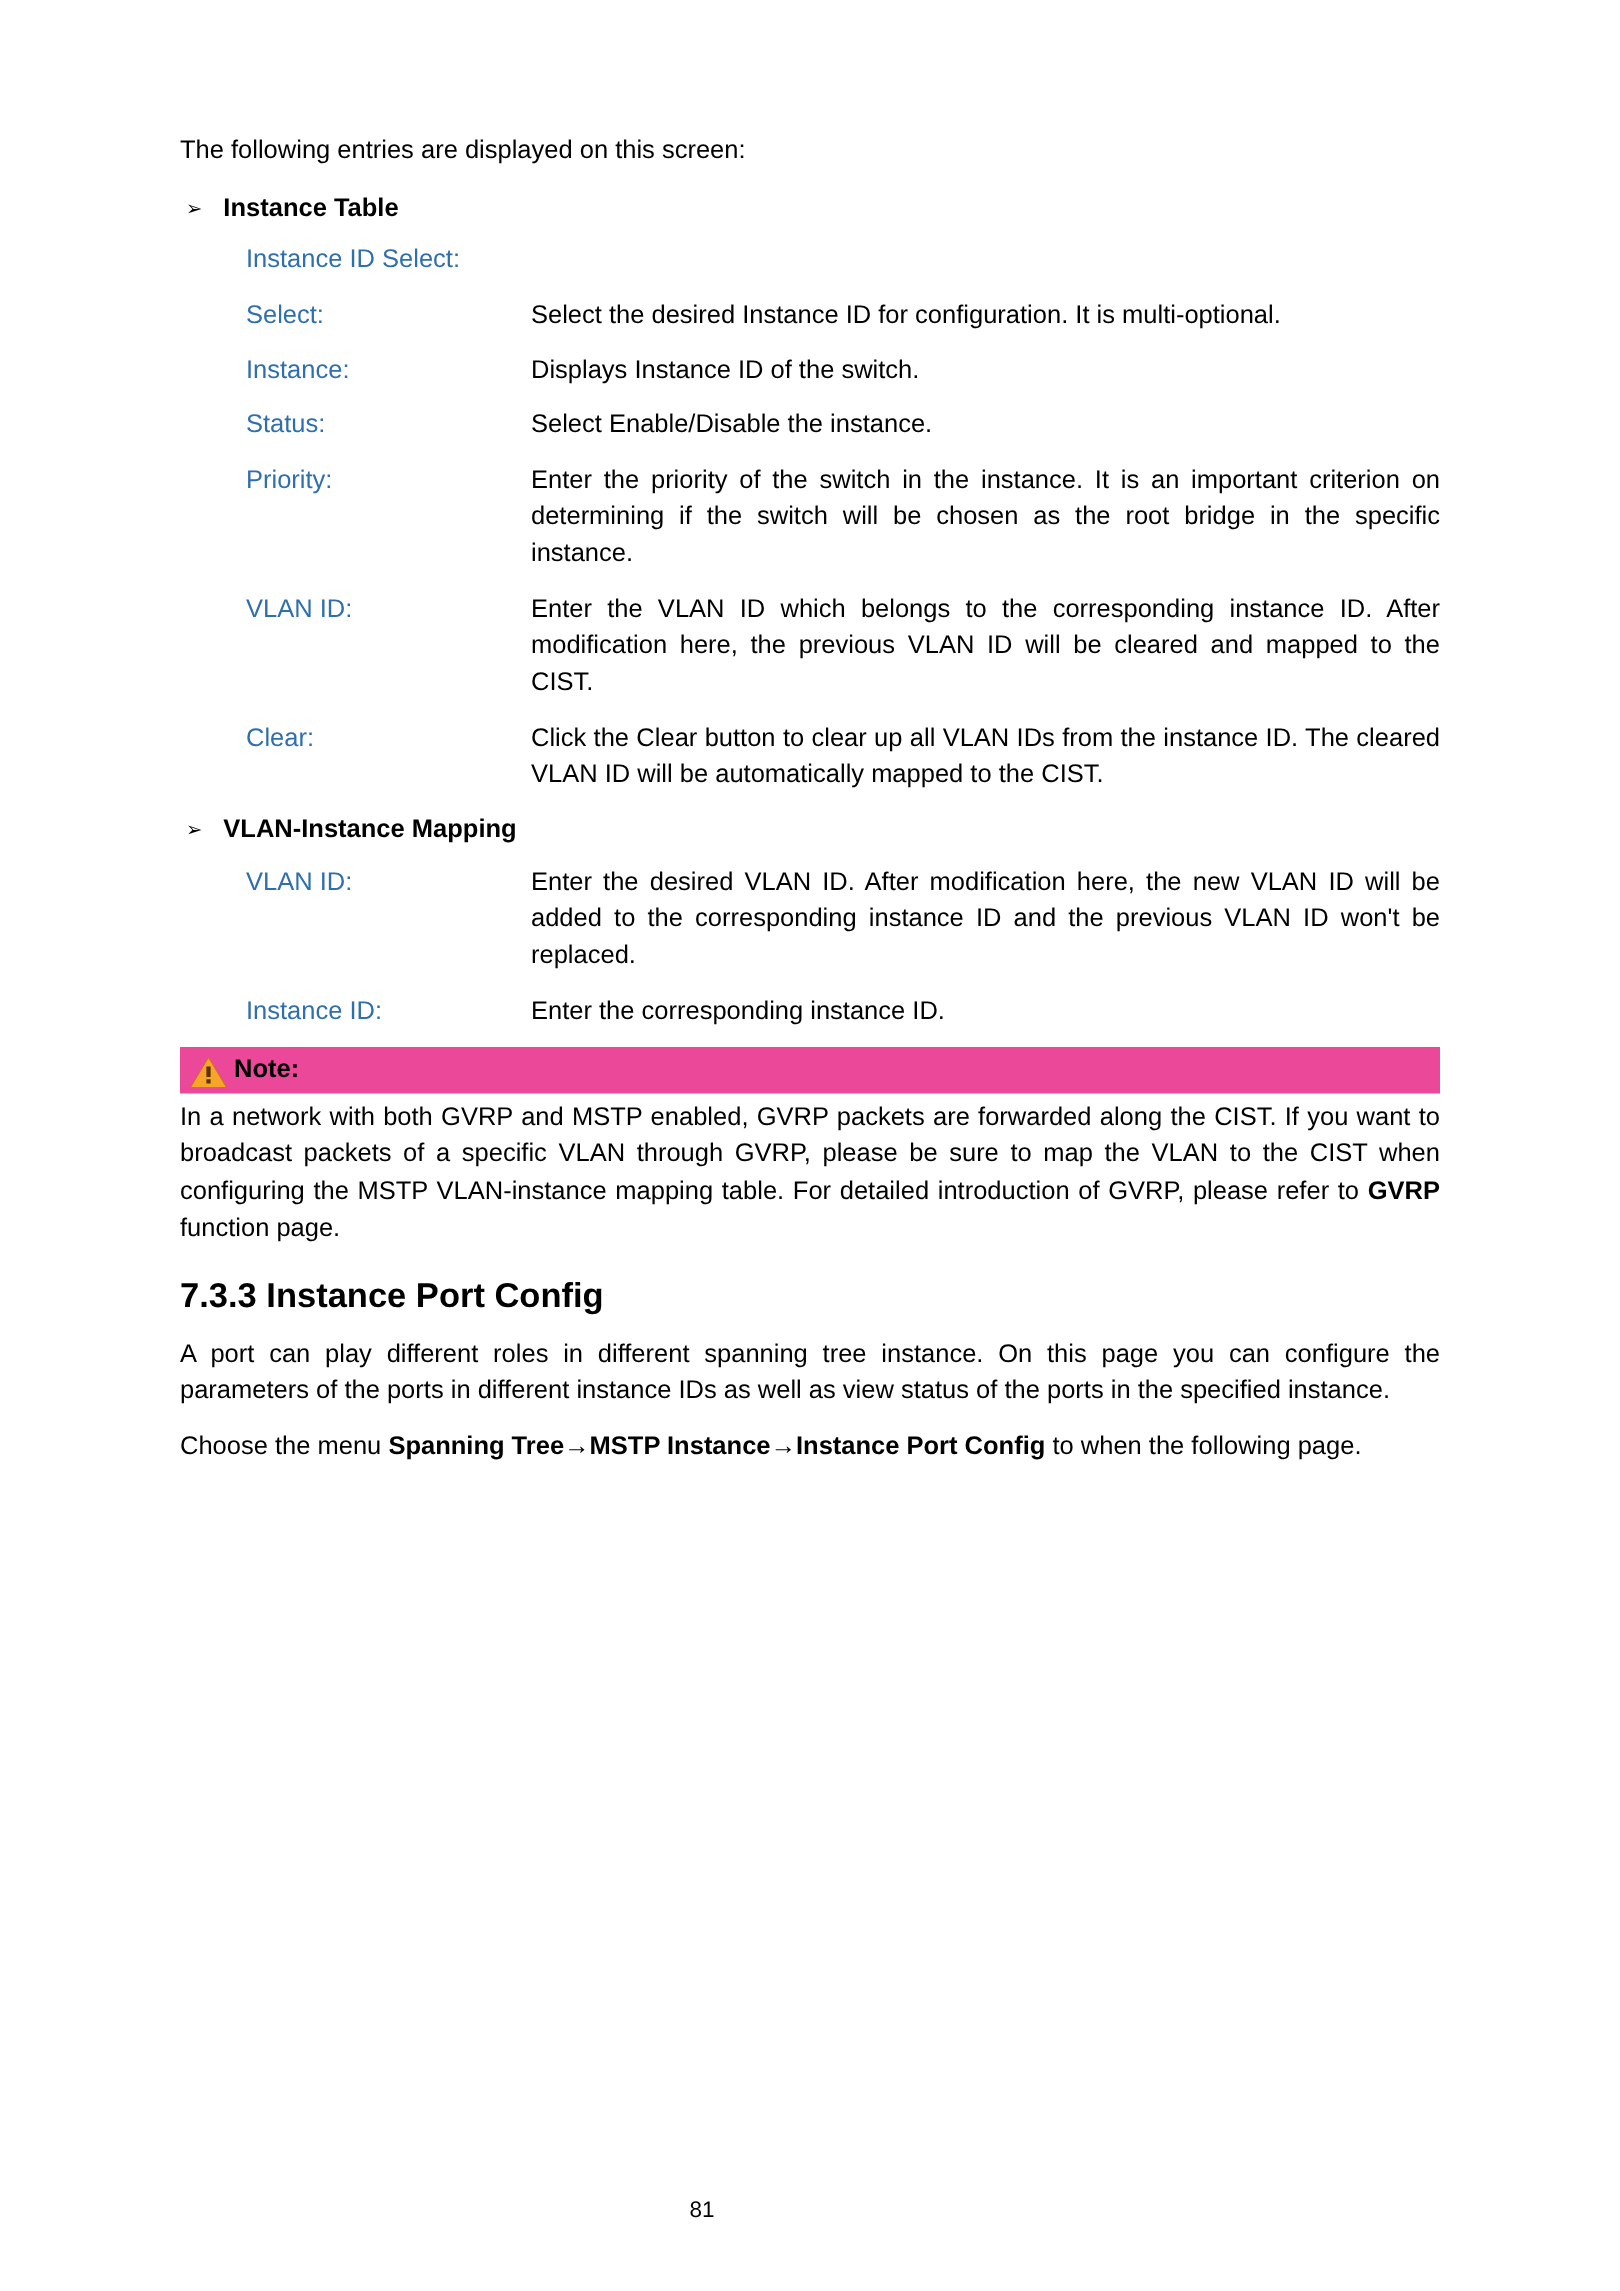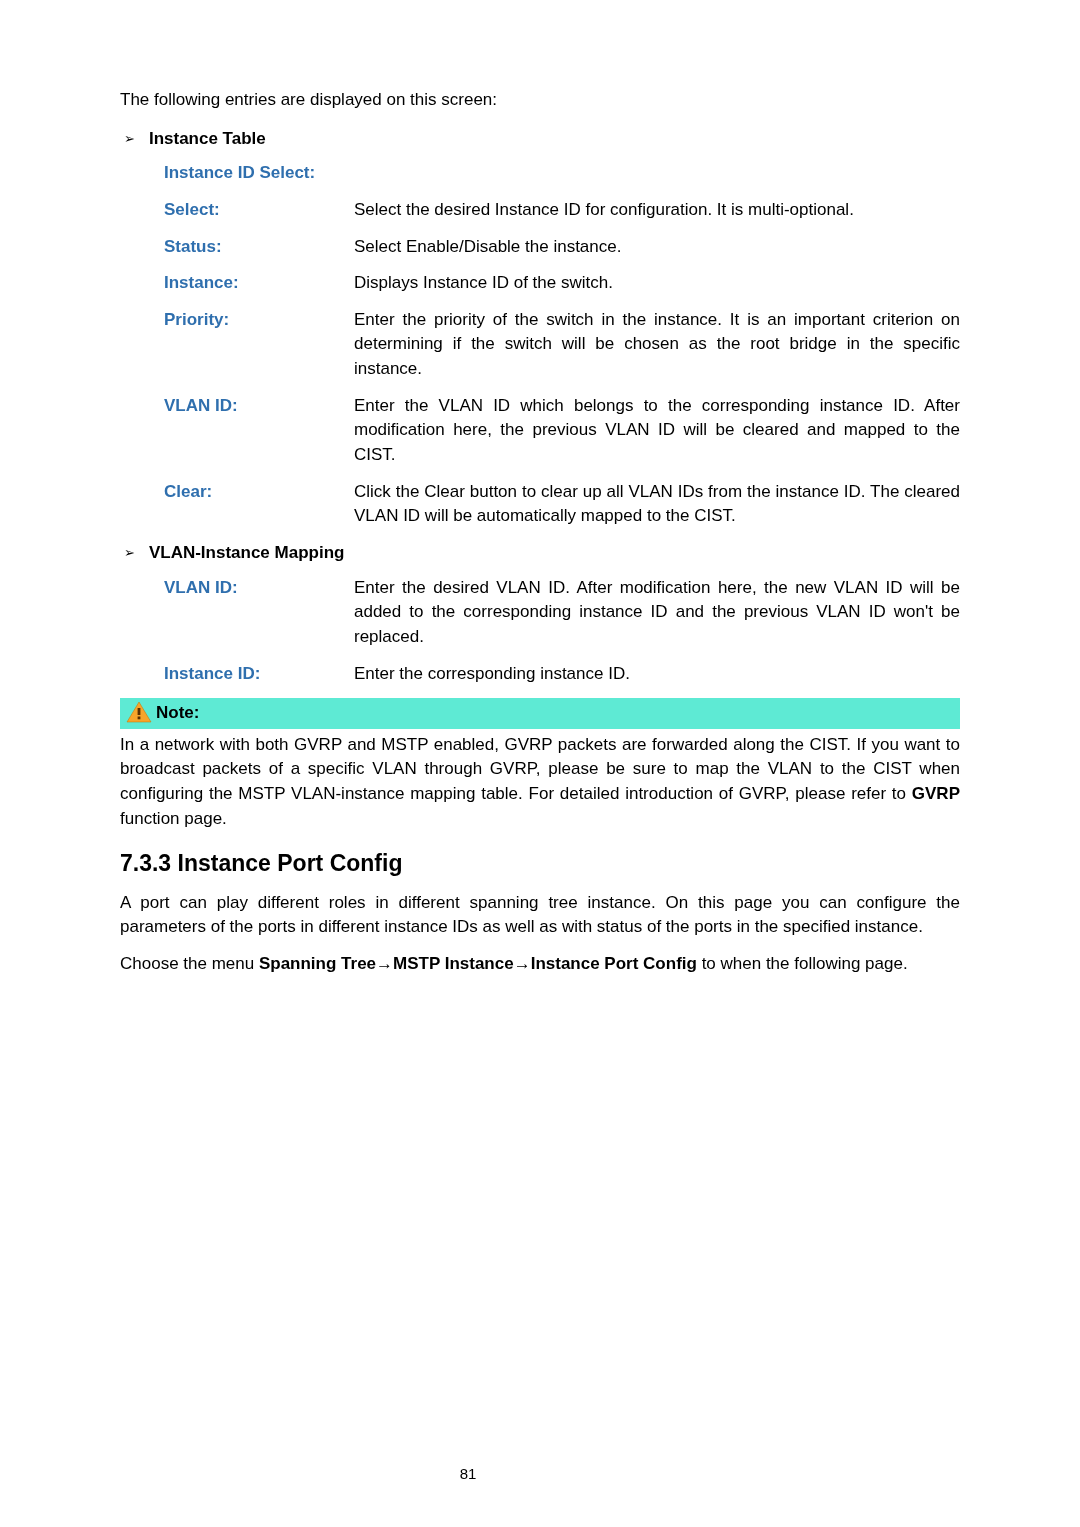--- a/index.html
+++ b/index.html
@@ -31,33 +31,33 @@
     margin-left: 44px;
     margin-bottom: 6px;
   }
   .def-row {
     display: flex;
     align-items: flex-start;
     margin-bottom: 12px;
   }
   .def-term {
     color: #2f6fae;
-    font-weight: bold;
+    font-weight: normal;
     flex: 0 0 190px;
     padding-right: 8px;
   }
   .def-desc {
     flex: 1;
     text-align: justify;
   }
   .note-bar {
-    background: #5eead4;
+    background: #ec4899;
     padding: 3px 6px 3px 6px;
     display: flex;
-    align-items: flex-start;
+    align-items: flex-end;
     gap: 4px;
     margin-top: 10px;
   }
   .note-bar svg { flex-shrink: 0; }
   .note-bar .note-label {
     font-weight: bold;
     font-size: 17px;
   }
   .note-text {
     text-align: justify;
@@ -98,26 +98,26 @@
 
 <div class="def-list">
   <div class="def-row">
     <div class="def-term">Instance ID Select:</div>
   </div>
   <div class="def-row">
     <div class="def-term">Select:</div>
     <div class="def-desc">Select the desired Instance ID for configuration. It is multi-optional.</div>
   </div>
   <div class="def-row">
+    <div class="def-term">Instance:</div>
+    <div class="def-desc">Displays Instance ID of the switch.</div>
+  </div>
+  <div class="def-row">
     <div class="def-term">Status:</div>
     <div class="def-desc">Select Enable/Disable the instance.</div>
-  </div>
-  <div class="def-row">
-    <div class="def-term">Instance:</div>
-    <div class="def-desc">Displays Instance ID of the switch.</div>
   </div>
   <div class="def-row">
     <div class="def-term">Priority:</div>
     <div class="def-desc">Enter the priority of the switch in the instance. It is an important criterion on determining if the switch will be chosen as the root bridge in the specific instance.</div>
   </div>
   <div class="def-row">
     <div class="def-term">VLAN ID:</div>
     <div class="def-desc">Enter the VLAN ID which belongs to the corresponding instance ID. After modification here, the previous VLAN ID will be cleared and mapped to the CIST.</div>
   </div>
   <div class="def-row">
@@ -150,19 +150,19 @@
   </svg>
   <span class="note-label">Note:</span>
 </div>
 
 <p class="note-text">
   <span>In a network with both GVRP and MSTP enabled, GVRP packets are forwarded along the CIST. If you want to broadcast packets of a specific VLAN through GVRP, please be sure to map the VLAN to the CIST when configuring the MSTP VLAN-instance mapping table. For detailed introduction of GVRP, please refer to </span><span class="bold">GVRP</span><span> function page.</span>
 </p>
 
 <h2 class="section-head">7.3.3 Instance Port Config</h2>
 
-<p class="body-para">A port can play different roles in different spanning tree instance. On this page you can configure the parameters of the ports in different instance IDs as well as with status of the ports in the specified instance.</p>
+<p class="body-para">A port can play different roles in different spanning tree instance. On this page you can configure the parameters of the ports in different instance IDs as well as view status of the ports in the specified instance.</p>
 
 <p class="body-para">
   <span>Choose the menu </span><span class="bold">Spanning Tree→MSTP Instance→Instance Port Config</span><span> to when the following page.</span>
 </p>
 
 <div class="page-num">81</div>
 
 </body></html>

